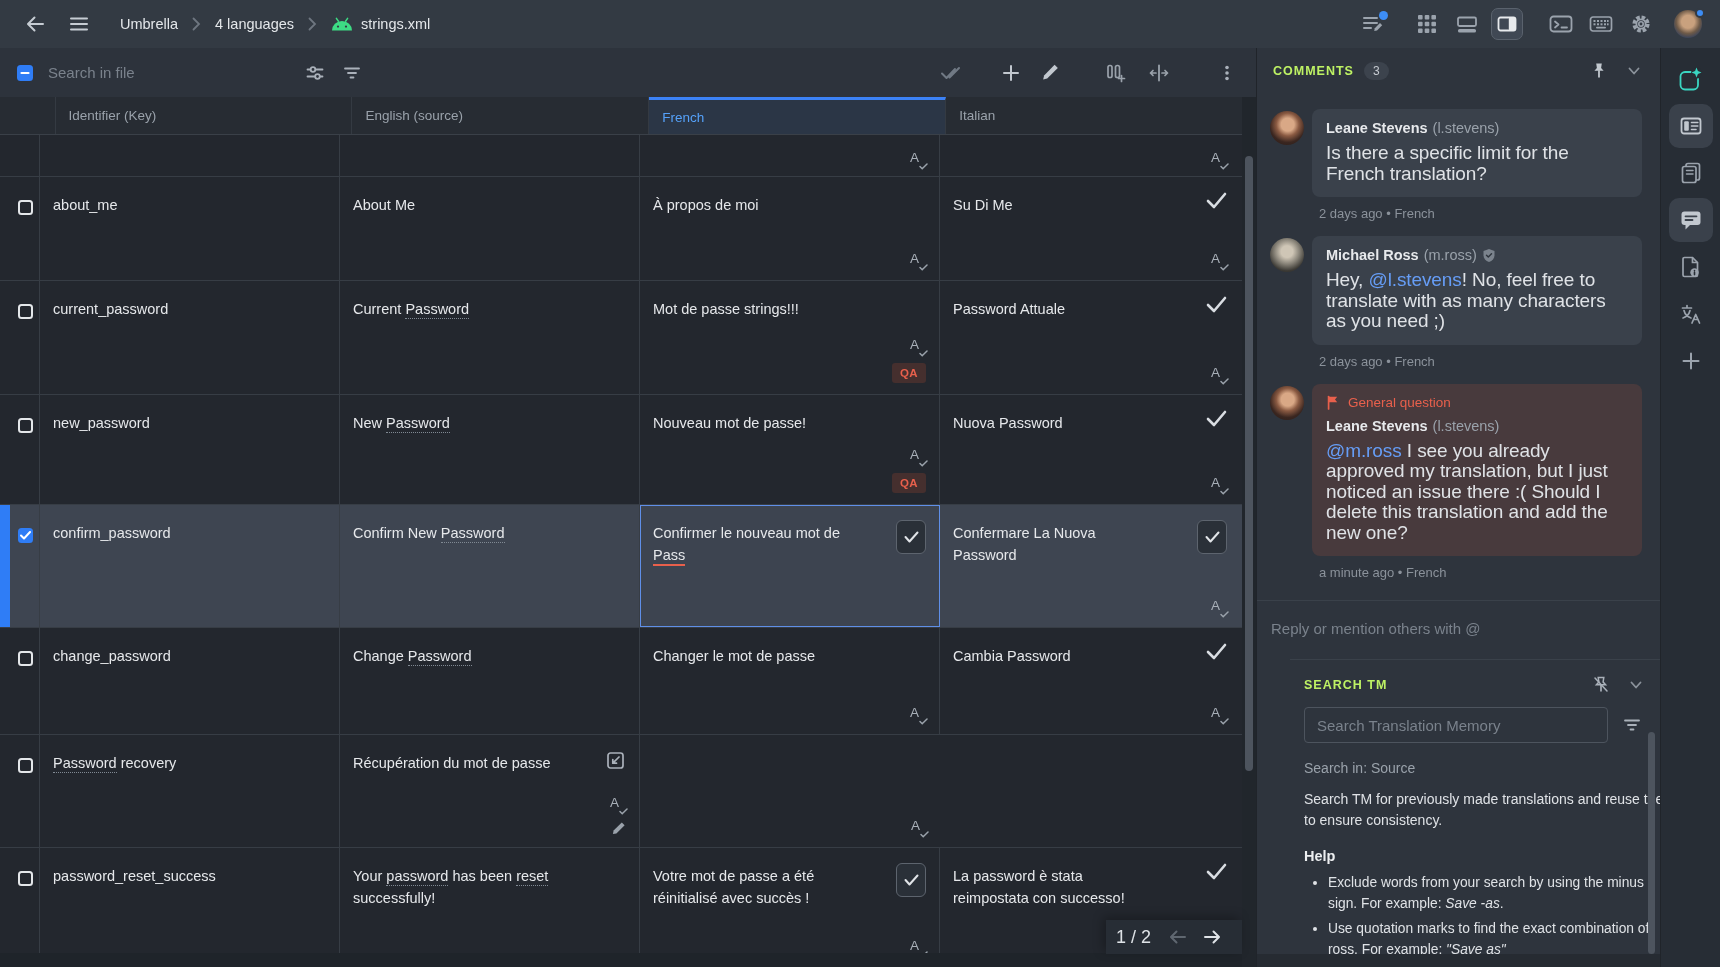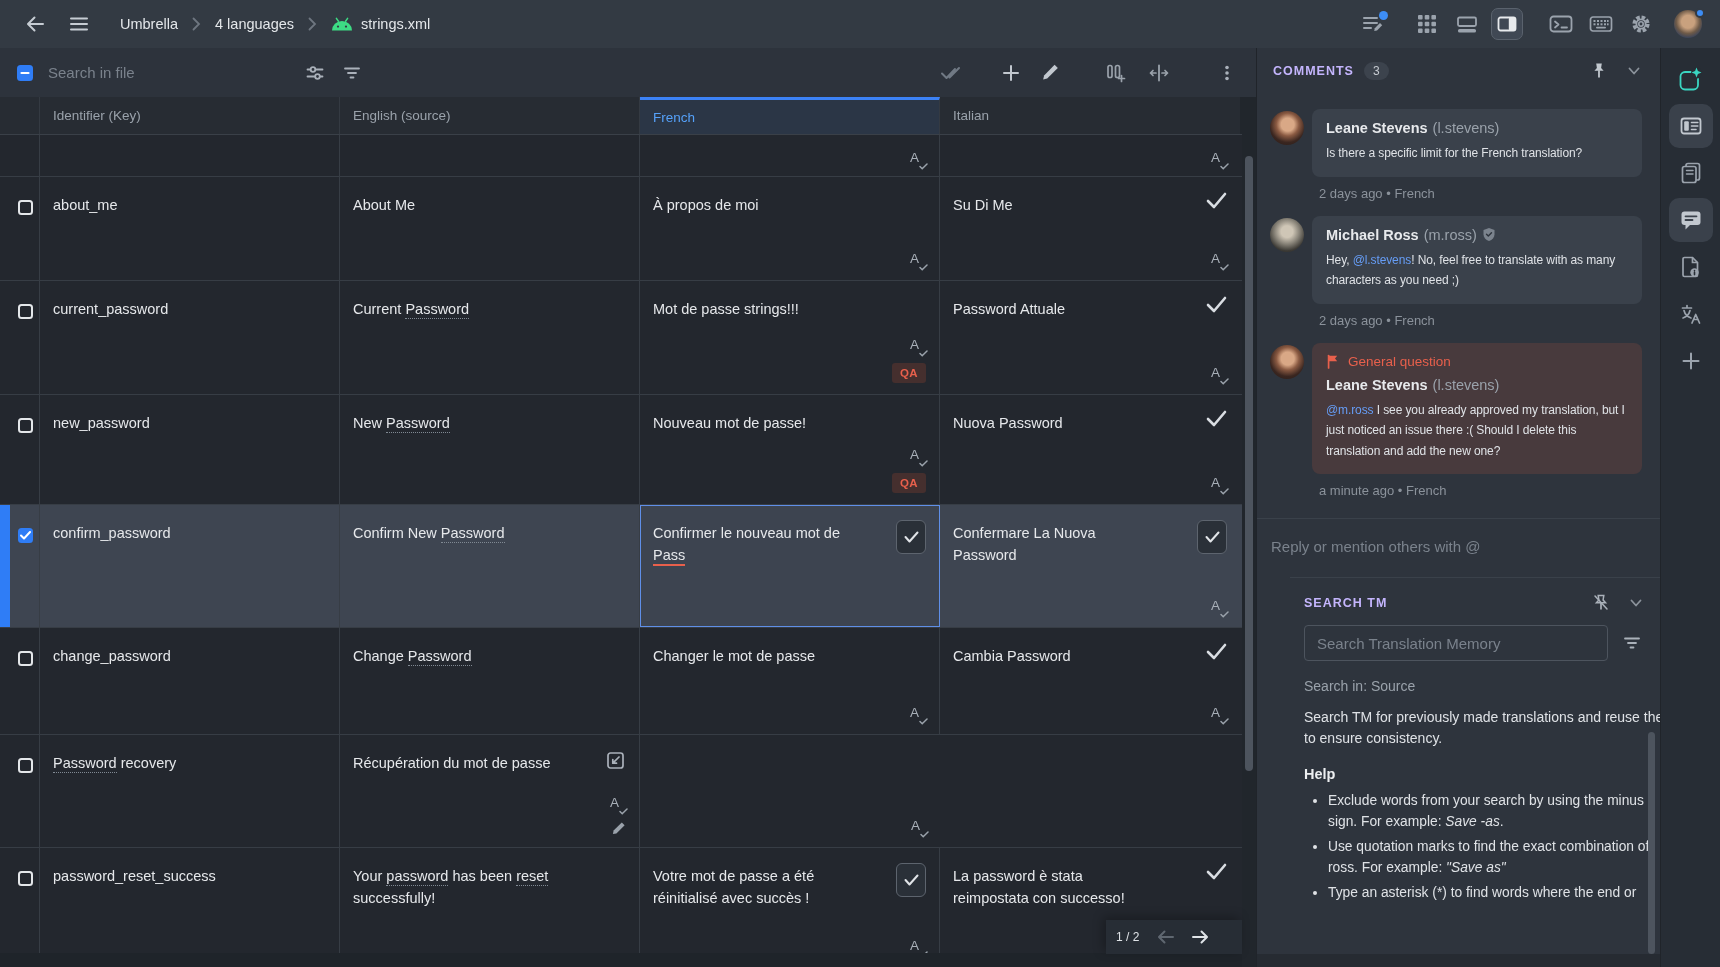--- a/index.html
+++ b/index.html
@@ -25,21 +25,21 @@
   
   #grid { position:absolute; left:0; top:48px; width:1256px; height:919px; background:#23272e; }
   #gridtoolbar { position:relative; height:49px; background:#2d333c; display:flex; align-items:center; padding-left:17px; }
   .master-cb { width:16px; height:16px; border-radius:3.5px; background:#2f7df6; display:flex; align-items:center; justify-content:center; cursor:pointer; }
   .search-file { background:transparent; border:none; outline:none; font-size:15px; color:#e6e8eb; margin-left:15px; width:230px; font-family:inherit; }
   .search-file::placeholder { color:#7a828c; }
   .tbar-ic { width:30px; height:30px; display:flex; align-items:center; justify-content:center; border-radius:6px; cursor:pointer; }
   #gridtoolbar .right-ics { position:absolute; right:14px; display:flex; align-items:center; }
 
   
-  .thead { display:flex; height:38px; background:#272c33; border-bottom:1px solid #3a4048; }
+  .thead { display:flex; height:38px; background:#272c33; border-bottom:1px solid #3a4048;padding-left:16px; }
   .th { font-size:13.5px; color:#9aa2ab; display:flex; align-items:center; padding-left:13px; border-right:1px solid #343a42; cursor:pointer; }
   .th.blank { width:40px; padding:0; }
   .th.w300 { width:300px; }
   .th.sel-col { background:#2b3646; border-top:3px solid #3c82f6; color:#55a1f9; }
   .th.last { border-right:none; }
   .th-gutterend { flex:1; background:#21262c; border-right:none; }
 
   
   .trow { display:flex; border-bottom:1px solid #373d45; background:#23272e; position:relative; }
   .trow.sel { background:#3e4551; }
@@ -66,38 +66,38 @@
   .spell-ic svg { position:absolute; right:-2px; bottom:-2px; }
   .qa-badge { display:inline-flex; align-items:center; justify-content:center; width:34px; height:20px; border-radius:3px; background:#452f2e; color:#e8604c; font-size:11.5px; font-weight:700; letter-spacing:.3px; cursor:pointer; }
   .check-boxed { width:30px; height:34px; border:1px solid #5d646e; background:#2a3038; border-radius:6px; display:flex; align-items:center; justify-content:center; cursor:pointer; }
   .ic-btn { cursor:pointer; display:inline-flex; }
 
   
   .vtrack { position:absolute; right:0; top:49px; width:14px; height:870px; background:#21262c; }
   .vthumb { position:absolute; right:3px; top:59px; width:8px; height:615px; border-radius:4px; background:#4d545e; }
   .htrack { position:absolute; left:0; top:905px; width:1242px; height:14px; background:#1f242a; }
   #pagination { position:absolute; left:1106px; top:872px; width:136px; height:34px; background:#272d35; box-shadow:-3px -3px 10px rgba(0,0,0,.28); display:flex; align-items:center; padding:0 10px; gap:8px; z-index:5; }
-  #pagination .plabel { font-size:12px; color:#dfe3e7; margin-right:6px; }
+  #pagination .plabel { font-size:18px; color:#dfe3e7; margin-right:6px; }
   .pg-arrow { width:26px; height:26px; display:flex; align-items:center; justify-content:center; cursor:pointer; }
 
   
   #panel { position:absolute; left:1256px; top:48px; width:404px; height:919px; background:#2e343d; border-left:1px solid #20242a; overflow:hidden; }
   .panel-hd { display:flex; align-items:center; height:46px; padding:0 20px 0 16px; }
-  .panel-title { font-size:12.5px; font-weight:700; letter-spacing:1px; color:#c4b5fd; }
+  .panel-title { font-size:12.5px; font-weight:700; letter-spacing:1px; color:#bef264; }
   .count-pill { margin-left:10px; background:#3c434d; color:#c6cbd1; font-size:12px; padding:2px 9px; border-radius:10px; }
   .hd-ics { margin-left:auto; display:flex; align-items:center; gap:20px; }
   .comment { display:flex; padding:0 18px 0 13px; margin-top:15px; }
   .cavatar { width:34px; height:34px; border-radius:50%; flex:none; margin-right:8px; margin-top:2px; }
   .av-leane { background:radial-gradient(circle at 52% 40%, #d9a886 0 24%, #8a5a42 42%, #3a2620 66%, #241a16 100%); }
   .av-michael { background:radial-gradient(circle at 50% 40%, #cfc6b6 0 22%, #8a857a 46%, #3c3a35 72%, #26241f 100%); }
   .bubble { flex:1; background:#3a414b; border-radius:8px; padding:11px 14px 13px; }
   .bubble.flagged { background:#483a3d; }
   .cname-row { font-size:14.5px; color:#9aa2ab; display:flex; align-items:center; gap:5px; }
   .cname { font-weight:700; color:#e7e9ec; }
-  .cbody { margin-top:7px; font-size:12px; line-height:20.5px; color:#dfe2e6; letter-spacing:-.1px; }
+  .cbody { margin-top:7px; font-size:19px; line-height:20.5px; color:#dfe2e6; letter-spacing:-.1px; }
   .mention { color:#669df6; cursor:pointer; }
   .flagline { display:flex; align-items:center; gap:8px; color:#e8604c; font-size:13.5px; font-weight:500; margin-bottom:8px; }
   .cmeta { font-size:13px; color:#8b929b; padding:9px 0 0 62px; }
   .reply-wrap { border-top:1px solid #3a414a; margin-top:20px; padding:19px 18px 21px 14px; }
   .reply-input { width:100%; background:transparent; border:none; outline:none; font-size:15px; color:#e6e8eb; font-family:inherit; }
   .reply-input::placeholder { color:#7a828c; }
   .tm-section { border-top:1px solid #3a414a; padding:16px 18px 0 14px; position:relative;margin-left:33px; }
   .tm-hd { display:flex; align-items:center; }
   .tm-search-row { display:flex; align-items:center; margin-top:13px; gap:14px; }
   .tm-input { flex:1; height:36px; background:transparent; border:1px solid #4d545e; border-radius:4px; outline:none; padding:0 12px; font-size:15px; color:#c4b5fd; font-family:inherit; }

